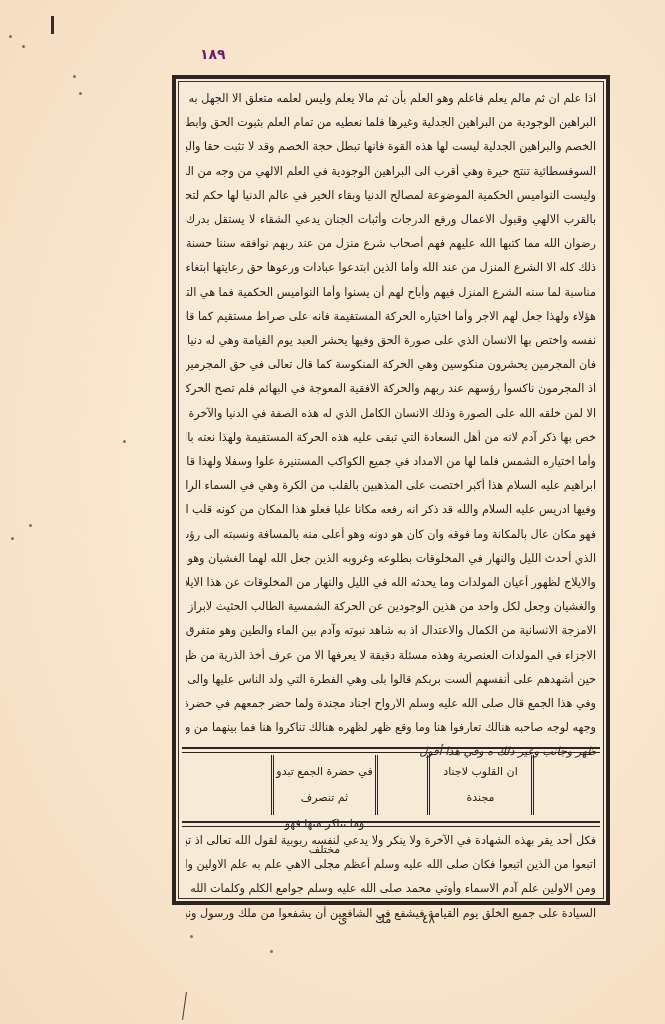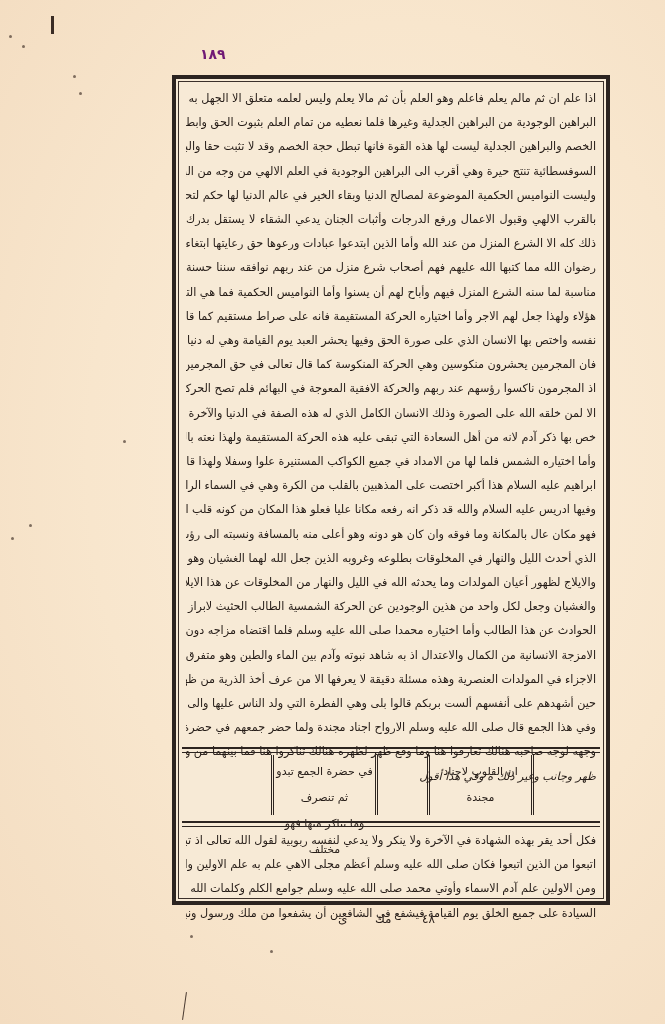--- a/index.html
+++ b/index.html
@@ -79,37 +79,36 @@
 
 <div class="frame">
 
   <div class="text-block main-text">
     <span class="line">اذا علم ان ثم مالم يعلم فاعلم وهو العلم بأن ثم مالا يعلم وليس لعلمه متعلق الا الجهل به   وأما اختيار</span>
     <span class="line">البراهين الوجودية من البراهين الجدلية وغيرها فلما نعطيه من تمام العلم بثبوت الحق وابطال حجة</span>
     <span class="line">الخصم والبراهين الجدلية ليست لها هذه القوة فانها تبطل حجة الخصم وقد لا تثبت حقا والبراهين</span>
     <span class="line">السوفسطائية تنتج حيرة وهي أقرب الى البراهين الوجودية في العلم الالهي من وجه من البراهين</span>
     <span class="line">وليست النواميس الحكمية الموضوعة لمصالح الدنيا وبقاء الخير في عالم الدنيا لها حكم لتحكم على الله</span>
     <span class="line">بالقرب الالهي وقبول الاعمال ورفع الدرجات وأثبات الجنان يدعي الشقاء لا يستقل بدرك</span>
+    <span class="line">رضوان الله مما كتبها الله عليهم فهم أصحاب شرع منزل من عند ربهم نوافقه سننا حسنة</span>
     <span class="line">ذلك كله الا الشرع المنزل من عند الله   وأما الذين ابتدعوا عبادات ورعوها حق رعايتها ابتغاء</span>
-    <span class="line">رضوان الله مما كتبها الله عليهم فهم أصحاب شرع منزل من عند ربهم نوافقه سننا حسنة</span>
     <span class="line">مناسبة لما سنه الشرع المنزل فيهم وأباح لهم أن يسنوا   وأما النواميس الحكمية فما هي التي سنها</span>
     <span class="line">هؤلاء ولهذا جعل لهم الاجر   وأما اختياره الحركة المستقيمة فانه على صراط مستقيم كما قال عن</span>
     <span class="line">نفسه واختص بها الانسان الذي على صورة الحق وفيها يحشر العبد يوم القيامة وهي له دنيا وآخرة</span>
     <span class="line">فان المجرمين يحشرون منكوسين وهي الحركة المنكوسة كما قال تعالى في حق المجرمين ولو ترى</span>
     <span class="line">اذ المجرمون ناكسوا رؤسهم عند ربهم والحركة الافقية المعوجة في البهائم فلم تصح الحركة المستقيمة</span>
     <span class="line">الا لمن خلقه الله على الصورة وذلك الانسان الكامل الذي له هذه الصفة في الدنيا والآخرة ولهذا</span>
     <span class="line">خص بها ذكر آدم لانه من أهل السعادة التي تبقى عليه هذه الحركة المستقيمة ولهذا نعته بالخلافة</span>
     <span class="line">وأما اختياره الشمس فلما لها من الامداد في جميع الكواكب المستنيرة علوا وسفلا ولهذا قال</span>
     <span class="line">ابراهيم عليه السلام هذا أكبر اختصت على المذهبين بالقلب من الكرة وهي في السماء الرابعة</span>
     <span class="line">وفيها ادريس عليه السلام والله قد ذكر انه رفعه مكانا عليا فعلو هذا المكان من كونه قلب الافلاك</span>
     <span class="line">فهو مكان عال بالمكانة وما فوقه وان كان هو دونه وهو أعلى منه بالمسافة ونسبته الى رؤسنا فهو</span>
     <span class="line">الذي أحدث الليل والنهار في المخلوقات بطلوعه وغروبه الذين جعل الله لهما الغشيان وهو النكاح</span>
     <span class="line">والايلاج لظهور أعيان المولدات وما يحدثه الله في الليل والنهار من المخلوقات عن هذا الايلاج</span>
     <span class="line">والغشيان وجعل لكل واحد من هذين الوجودين عن الحركة الشمسية الطالب الحثيث لابراز أعيان</span>
-    <span class="line">الحوادث عن هذا الطالب وأما اختياره محمدا صلى الله عليه وسلم فلما اقتضاه مزاجه دون</span>
     <span class="line">الامزجة الانسانية من الكمال والاعتدال اذ به شاهد نبوته وآدم بين الماء والطين وهو متفرق</span>
     <span class="line">الاجزاء في المولدات العنصرية وهذه مسئلة دقيقة لا يعرفها الا من عرف أخذ الذرية من ظهر آدم</span>
     <span class="line">حين أشهدهم على أنفسهم ألست بربكم قالوا بلى وهي الفطرة التي ولد الناس عليها والى ها ينتهون</span>
     <span class="line">وفي هذا الجمع قال صلى الله عليه وسلم الارواح اجناد مجندة ولما حضر جمعهم في حضرة التمثيل فما كان</span>
     <span class="line">وجهه لوجه صاحبه هنالك تعارفوا هنا وما وقع ظهر لظهره هنالك تناكروا هنا فما بينهما من وجه الى</span>
     <span class="line" style="text-align-last:right;font-style:italic;">ظهر وجانب وغير ذلك ه وفي هذا أقول</span>
   </div>
 
   <div class="divider divider-top"></div>
 

